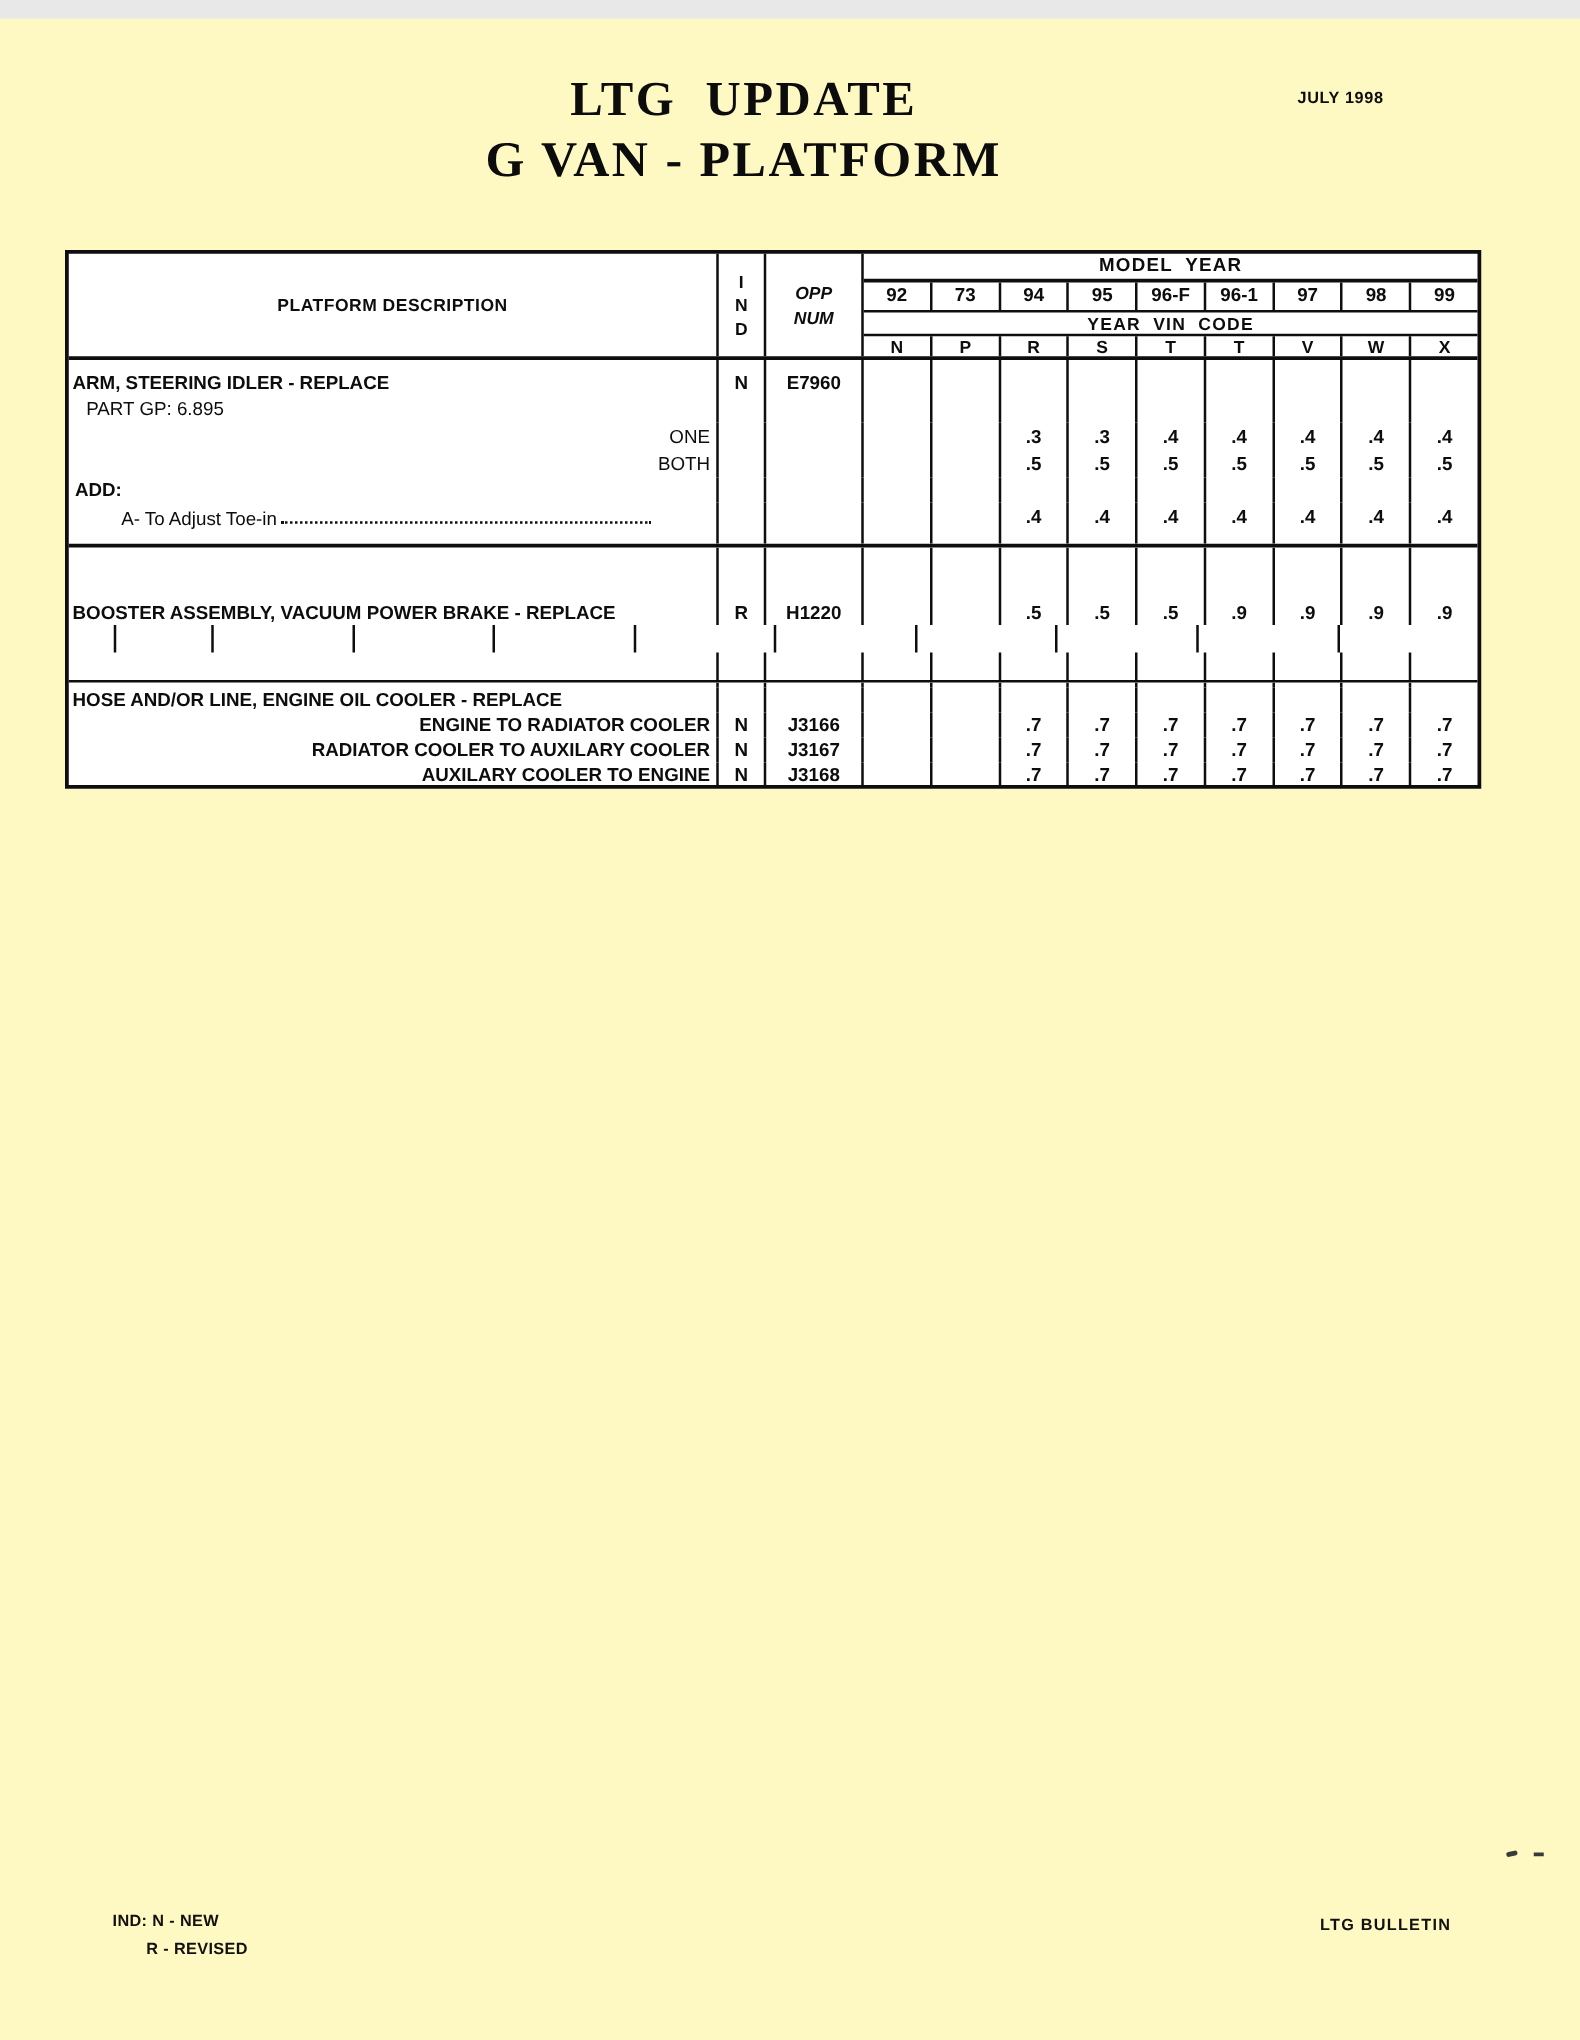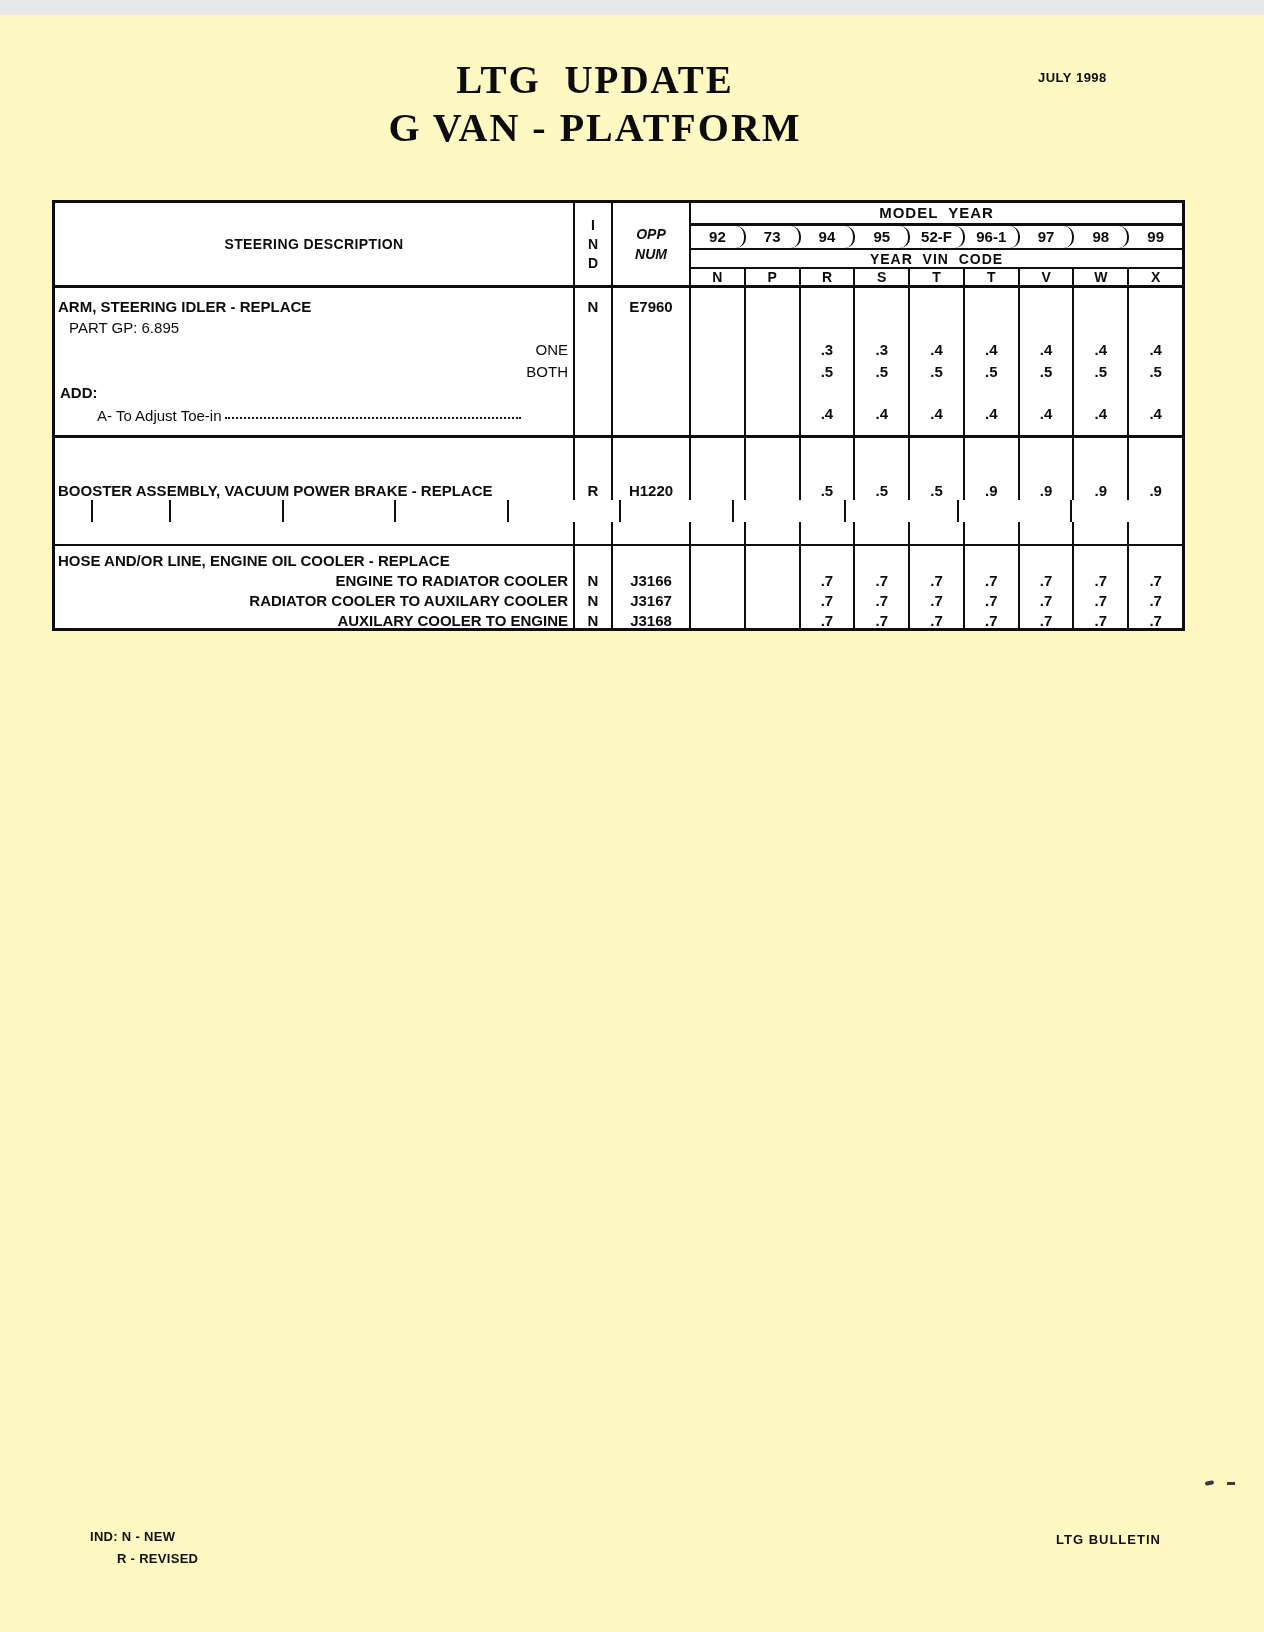--- a/index.html
+++ b/index.html
@@ -37,21 +37,21 @@
          display:flex; flex-direction:column; align-items:center; justify-content:center;
          font-weight:bold; font-size:14px; line-height:19px;}
   .h-opp{width:78px; border-right:2px solid #0e0e0e; box-sizing:border-box;
          display:flex; flex-direction:column; align-items:center; justify-content:center;
          font-weight:bold; font-size:14px; line-height:20px;font-style:italic;}
   .h-years{flex:1; display:flex; flex-direction:column;}
   .my-row{height:20px; border-bottom:3px solid #0e0e0e; display:flex; align-items:center;
           justify-content:center; font-weight:bold; font-size:15px; letter-spacing:1px; white-space:pre;}
   .yr-row{height:23px; border-bottom:2px solid #0e0e0e; display:flex;}
   .yr-row .hcell{flex:1; border-right:2px solid #0e0e0e; display:flex; align-items:center;
-          justify-content:center; font-weight:bold; font-size:15px;border-radius:10px;}
+          justify-content:center; font-weight:bold; font-size:15px;}
   .yr-row .hcell:last-child{border-right:none;}
   .vinlab-row{height:17px; border-bottom:2px solid #0e0e0e; display:flex; align-items:center;
           justify-content:center; font-weight:bold; font-size:14px; letter-spacing:1px; white-space:pre;}
   .vin-row{flex:1; display:flex;}
   .vin-row .hcell{flex:1; border-right:2px solid #0e0e0e; display:flex; align-items:center;
           justify-content:center; font-weight:bold; font-size:14px;}
   .vin-row .hcell:last-child{border-right:none;}
   
   .section{display:flex; flex-direction:column; overflow:hidden;}
   .sec-0{height:147px;}
@@ -90,38 +90,38 @@
 <div class="page">
 
   <div class="title-wrap">
     <div class="title1">LTG  UPDATE</div>
     <div class="title2">G VAN - PLATFORM</div>
   </div>
   <div class="date-label">JULY 1998</div>
 
   <div class="ltg-table">
     <div class="thead">
-      <div class="h-desc">STEERING DESCRIPTION</div>
+      <div class="h-desc">PLATFORM DESCRIPTION</div>
       <div class="h-ind">
         <span>I</span>
         <span>N</span>
         <span>D</span>
       </div>
       <div class="h-opp">
         <span>OPP</span>
         <span>NUM</span>
       </div>
       <div class="h-years">
         <div class="my-row">MODEL  YEAR</div>
         <div class="yr-row" id="yearRow">
             <div class="hcell">92</div>
             <div class="hcell">73</div>
             <div class="hcell">94</div>
             <div class="hcell">95</div>
-            <div class="hcell">52-F</div>
+            <div class="hcell">96-F</div>
             <div class="hcell">96-1</div>
             <div class="hcell">97</div>
             <div class="hcell">98</div>
             <div class="hcell">99</div>
           </div>
         <div class="vinlab-row">YEAR  VIN  CODE</div>
         <div class="vin-row" id="vinRow">
             <div class="hcell">N</div>
             <div class="hcell">P</div>
             <div class="hcell">R</div>

